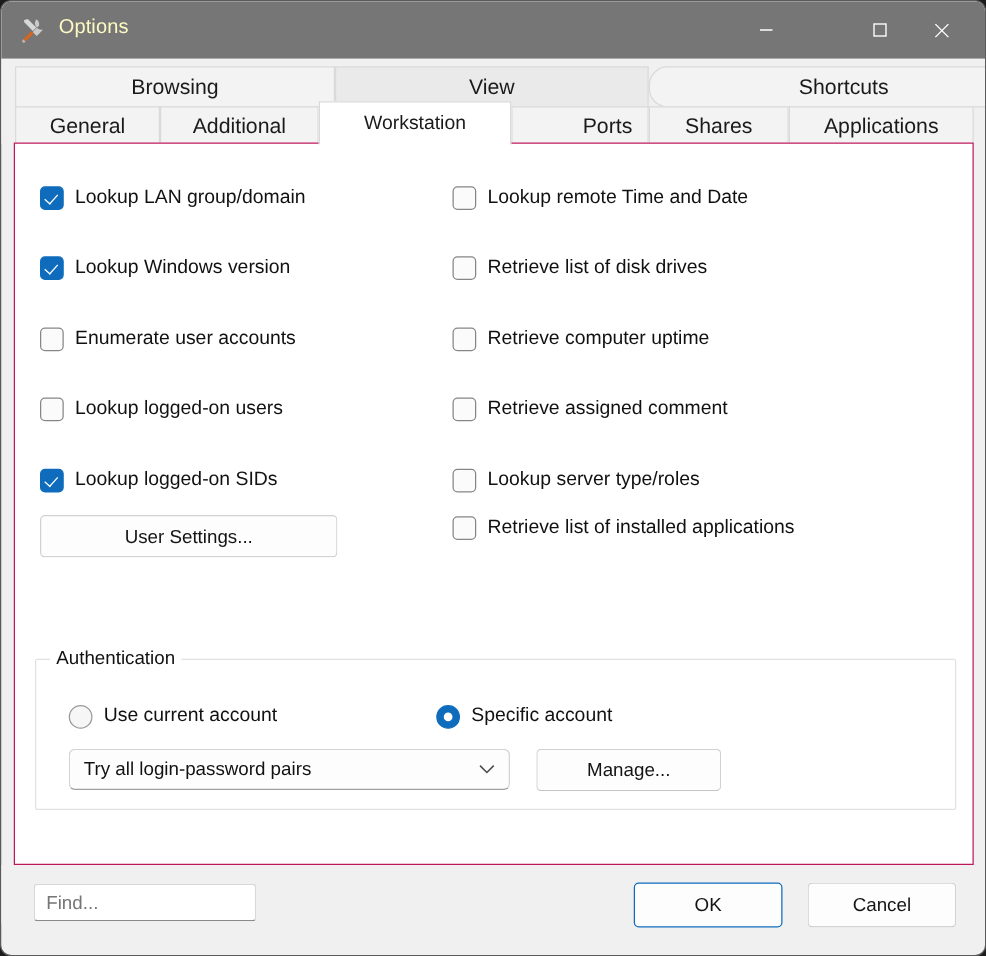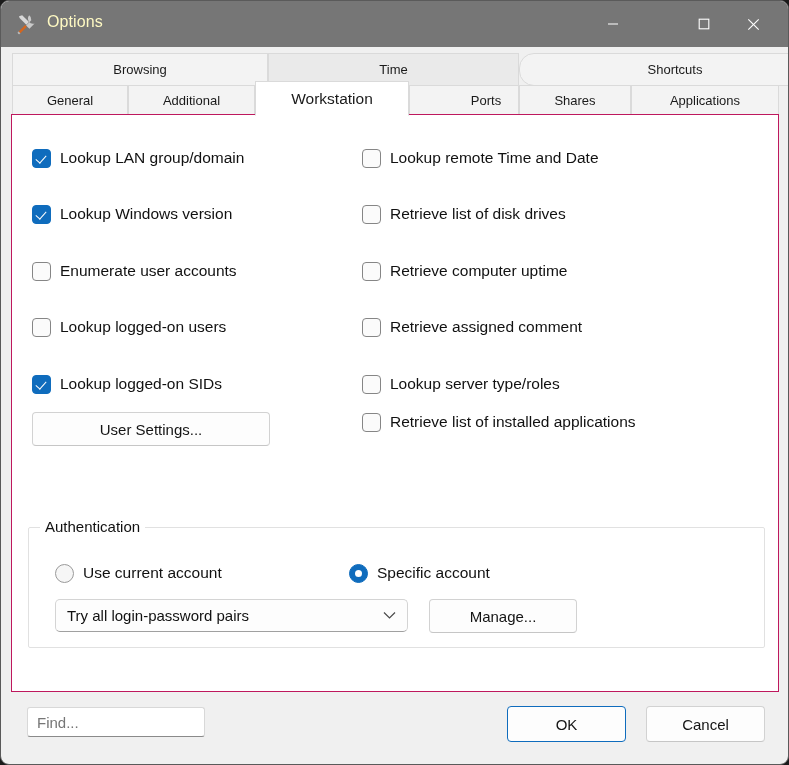--- a/index.html
+++ b/index.html
@@ -72,21 +72,21 @@
     background: #f0f0f0;
   }
   .tab {
     position: absolute;
     box-sizing: border-box;
     background: #f3f3f3;
     border: 1px solid #dadada;
     display: flex;
     align-items: center;
     justify-content: center;
-    font-size: 13px;
+    font-size: 17px;
     color: #1a1a1a;
     white-space: nowrap;
   }
   .tab.row1 { top: 6px; height: 33px; }
   .tab.row2 { top: 38px; height: 30px; border-bottom: none; }
   .tab.shaded { background: #eaeaea; }
   .tab.active {
     background: #ffffff;
     border-color: #dadada;
     border-bottom: 1px solid #ffffff;
@@ -304,21 +304,21 @@
         <line x1="11.7" y1="1.3" x2="1.3" y2="11.7" stroke="#ffffff" stroke-width="1.1"></line>
       </svg>
     </div>
   </div>
 
   <div id="tabstrip">
     <div class="tab row1" style="left:11px;width:256px;">
       <span>Browsing</span>
     </div>
     <div class="tab row1 shaded" style="left:267px;width:251px;">
-      <span>Time</span>
+      <span>View</span>
     </div>
     <div class="tab row1" style="left:518px;width:312px;border-radius:15px;">
       <span>Shortcuts</span>
     </div>
 
     <div class="tab row2" style="left:11px;width:116px;">
       <span>General</span>
     </div>
     <div class="tab row2" style="left:127px;width:127px;">
       <span>Additional</span>

